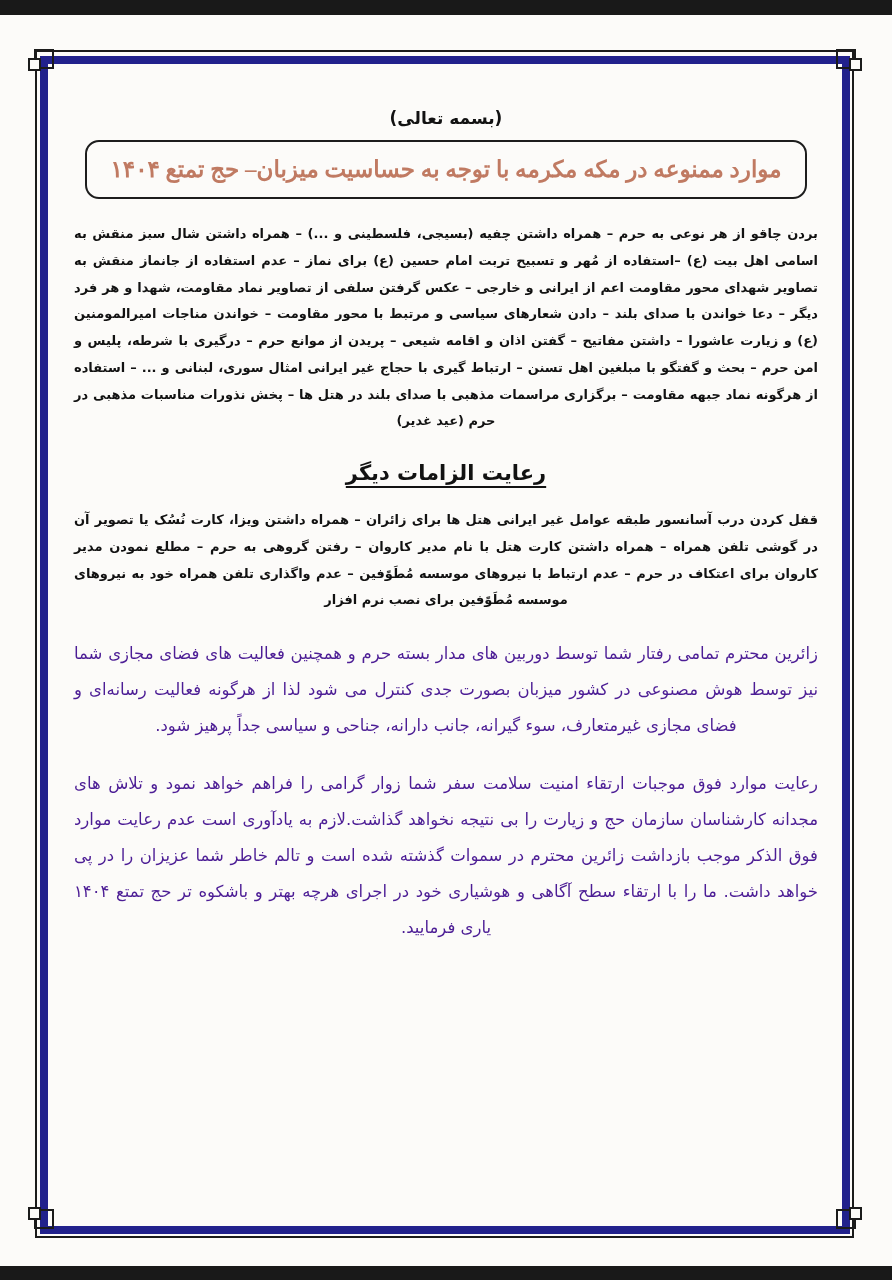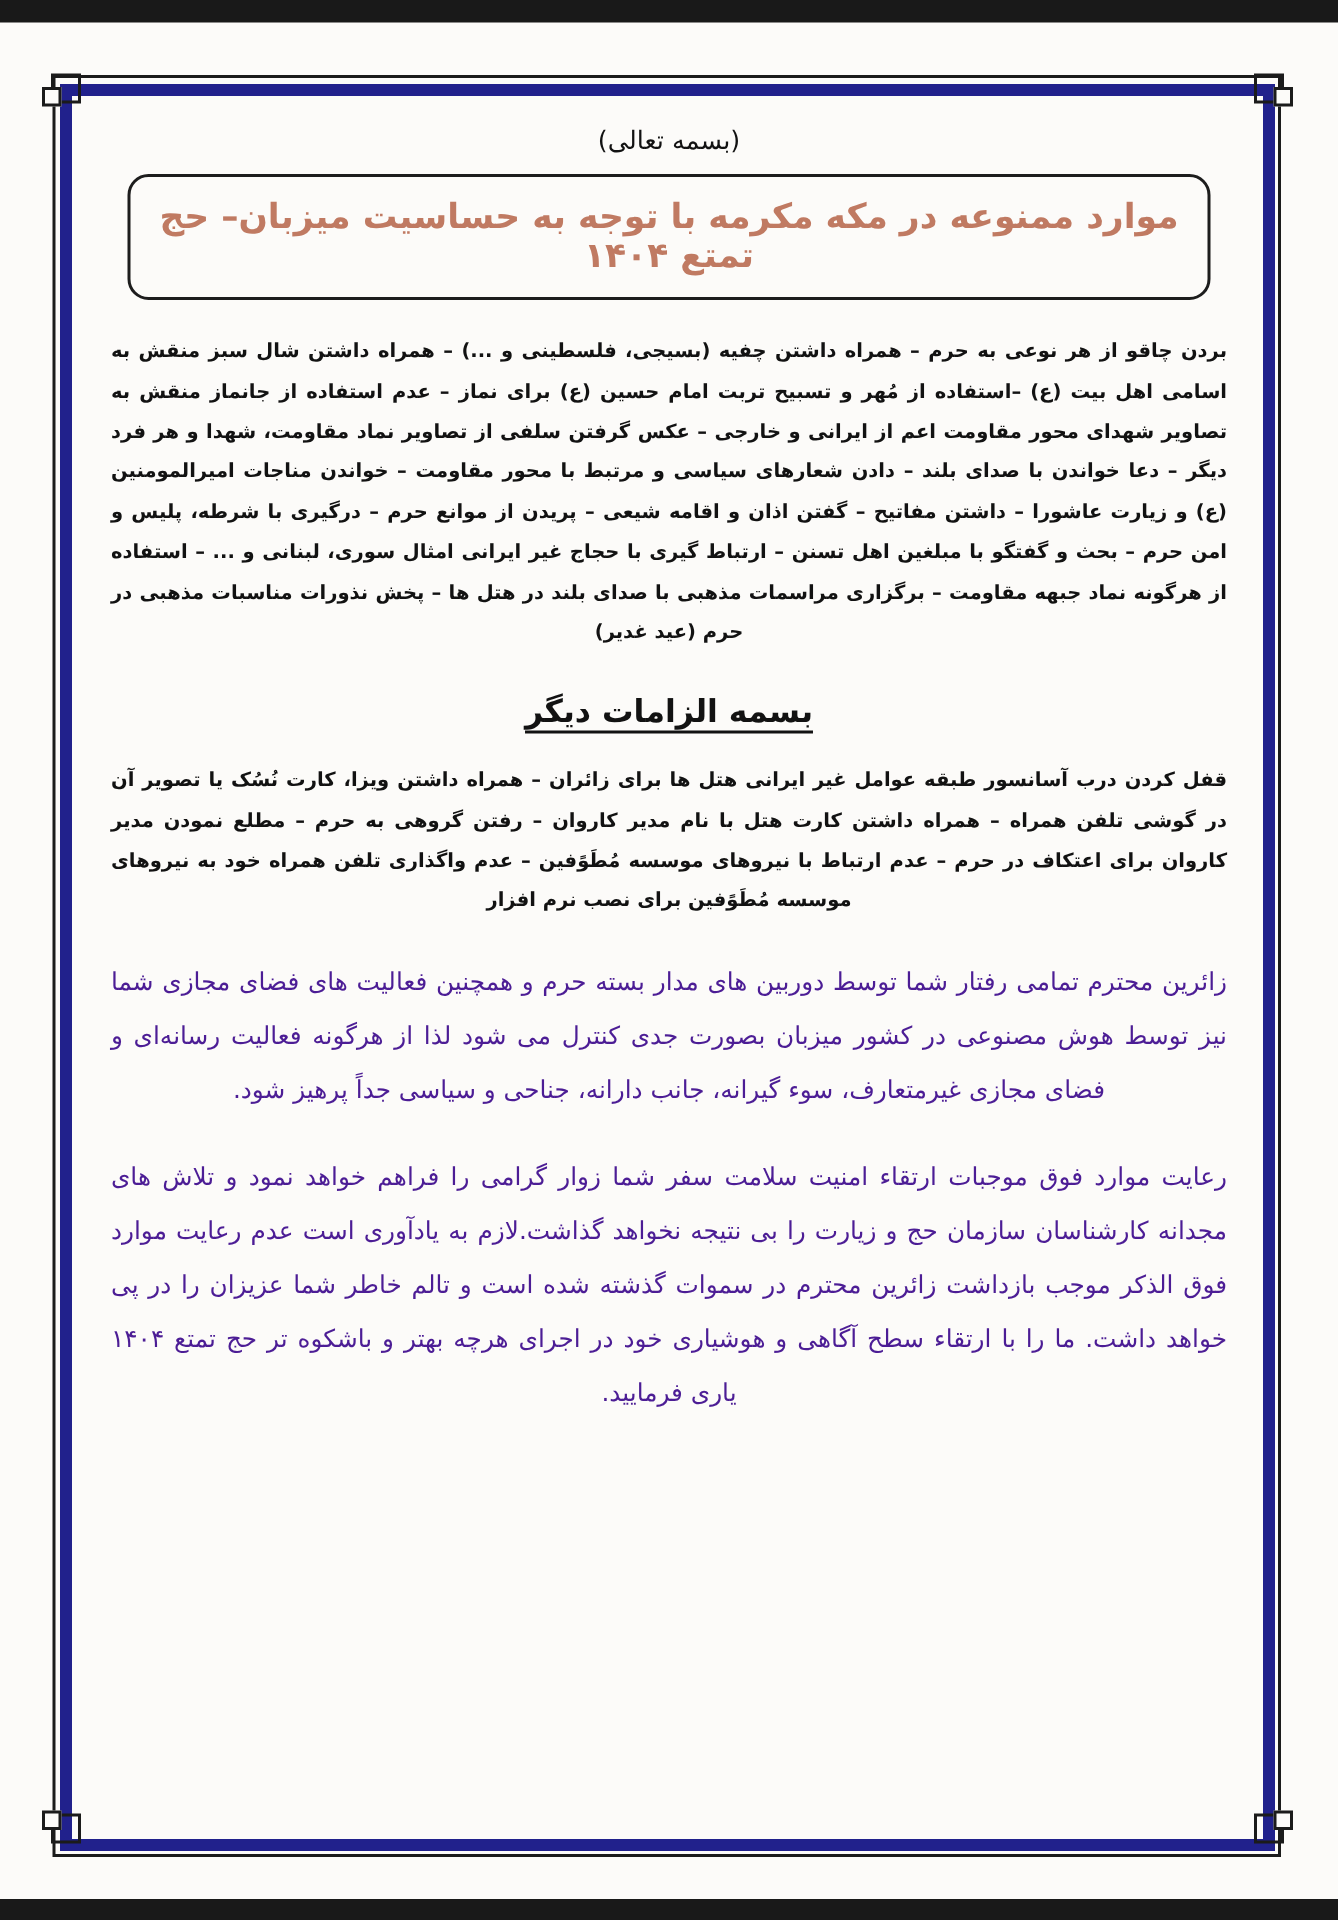--- a/index.html
+++ b/index.html
@@ -45,33 +45,34 @@
   .knot.tr{left:830px;top:45px;transform:scaleX(-1);}
   .knot.bl{left:30px;top:1203px;transform:scaleY(-1);}
   .knot.br{left:830px;top:1203px;transform:scale(-1,-1);}
 
   .content{
     position:absolute;left:74px;top:56px;width:744px;
     direction:rtl;
     color:#121212;
   }
   .bismillah{
-    margin-top:28px;
+    margin-top:52px;
     text-align:center;
-    font-weight:normal;
+    font-weight:bold;
     font-size:17px;
   }
   .title-box{
     margin:12px auto 0 auto;
     width:722px;
     border:2px solid #1d1d1d;
     border-radius:14px;
     box-sizing:border-box;
     padding:14px 10px;
     background:transparent;
+    font-family:Liberation Serif, serif;
   }
   .title-text{
     text-align:center;
     font-weight:bold;
     font-size:23px;
     color:var(--title-text,#c07a62);
     letter-spacing:0;
   }
   .para{
     direction:rtl;
@@ -132,21 +133,21 @@
   <div class="content">
 
     <div class="bismillah">(بسمه تعالی)</div>
 
     <div class="title-box">
       <div class="title-text">موارد ممنوعه در مکه مکرمه با توجه به حساسیت میزبان– حج تمتع ۱۴۰۴</div>
     </div>
 
     <p class="para bold">بردن چاقو از هر نوعی به حرم – همراه داشتن چفیه (بسیجی، فلسطینی و ...) – همراه داشتن شال سبز منقش به اسامی اهل بیت (ع) –استفاده از مُهر و تسبیح تربت امام حسین (ع) برای نماز – عدم استفاده از جانماز منقش به تصاویر شهدای محور مقاومت اعم از ایرانی و خارجی – عکس گرفتن سلفی از تصاویر نماد مقاومت، شهدا و هر فرد دیگر – دعا خواندن با صدای بلند – دادن شعارهای سیاسی و مرتبط با محور مقاومت – خواندن مناجات امیرالمومنین (ع) و زیارت عاشورا – داشتن مفاتیح – گفتن اذان و اقامه شیعی – پریدن از موانع حرم – درگیری با شرطه، پلیس و امن حرم – بحث و گفتگو با مبلغین اهل تسنن – ارتباط گیری با حجاج غیر ایرانی امثال سوری، لبنانی و ... – استفاده از هرگونه نماد جبهه مقاومت – برگزاری مراسمات مذهبی با صدای بلند در هتل ها – پخش نذورات مناسبات مذهبی در حرم (عید غدیر)</p>
 
-    <div class="section-heading">بسمه الزامات دیگر</div>
+    <div class="section-heading">رعایت الزامات دیگر</div>
 
     <p class="para bold">قفل کردن درب آسانسور طبقه عوامل غیر ایرانی هتل ها برای زائران – همراه داشتن ویزا، کارت نُسُک یا تصویر آن در گوشی تلفن همراه – همراه داشتن کارت هتل با نام مدیر کاروان – رفتن گروهی به حرم – مطلع نمودن مدیر کاروان برای اعتکاف در حرم – عدم ارتباط با نیروهای موسسه مُطَوًفین – عدم واگذاری تلفن همراه خود به نیروهای موسسه مُطَوًفین برای نصب نرم افزار</p>
 
     <p class="para light">زائرین محترم تمامی رفتار شما توسط دوربین های مدار بسته حرم و همچنین فعالیت های فضای مجازی شما نیز توسط هوش مصنوعی در کشور میزبان بصورت جدی کنترل می شود لذا از هرگونه فعالیت رسانه‌ای و فضای مجازی غیرمتعارف، سوء گیرانه، جانب دارانه، جناحی و سیاسی جداً پرهیز شود.</p>
 
     <p class="para light">رعایت موارد فوق موجبات ارتقاء امنیت سلامت سفر شما زوار گرامی را فراهم خواهد نمود و تلاش های مجدانه کارشناسان سازمان حج و زیارت را بی نتیجه نخواهد گذاشت.لازم به یادآوری است عدم رعایت موارد فوق الذکر موجب بازداشت زائرین محترم در سموات گذشته شده است و تالم خاطر شما عزیزان را در پی خواهد داشت. ما را با ارتقاء سطح آگاهی و هوشیاری خود در اجرای هرچه بهتر و باشکوه تر حج تمتع ۱۴۰۴ یاری فرمایید.</p>
 
   </div>
 </div>
 

